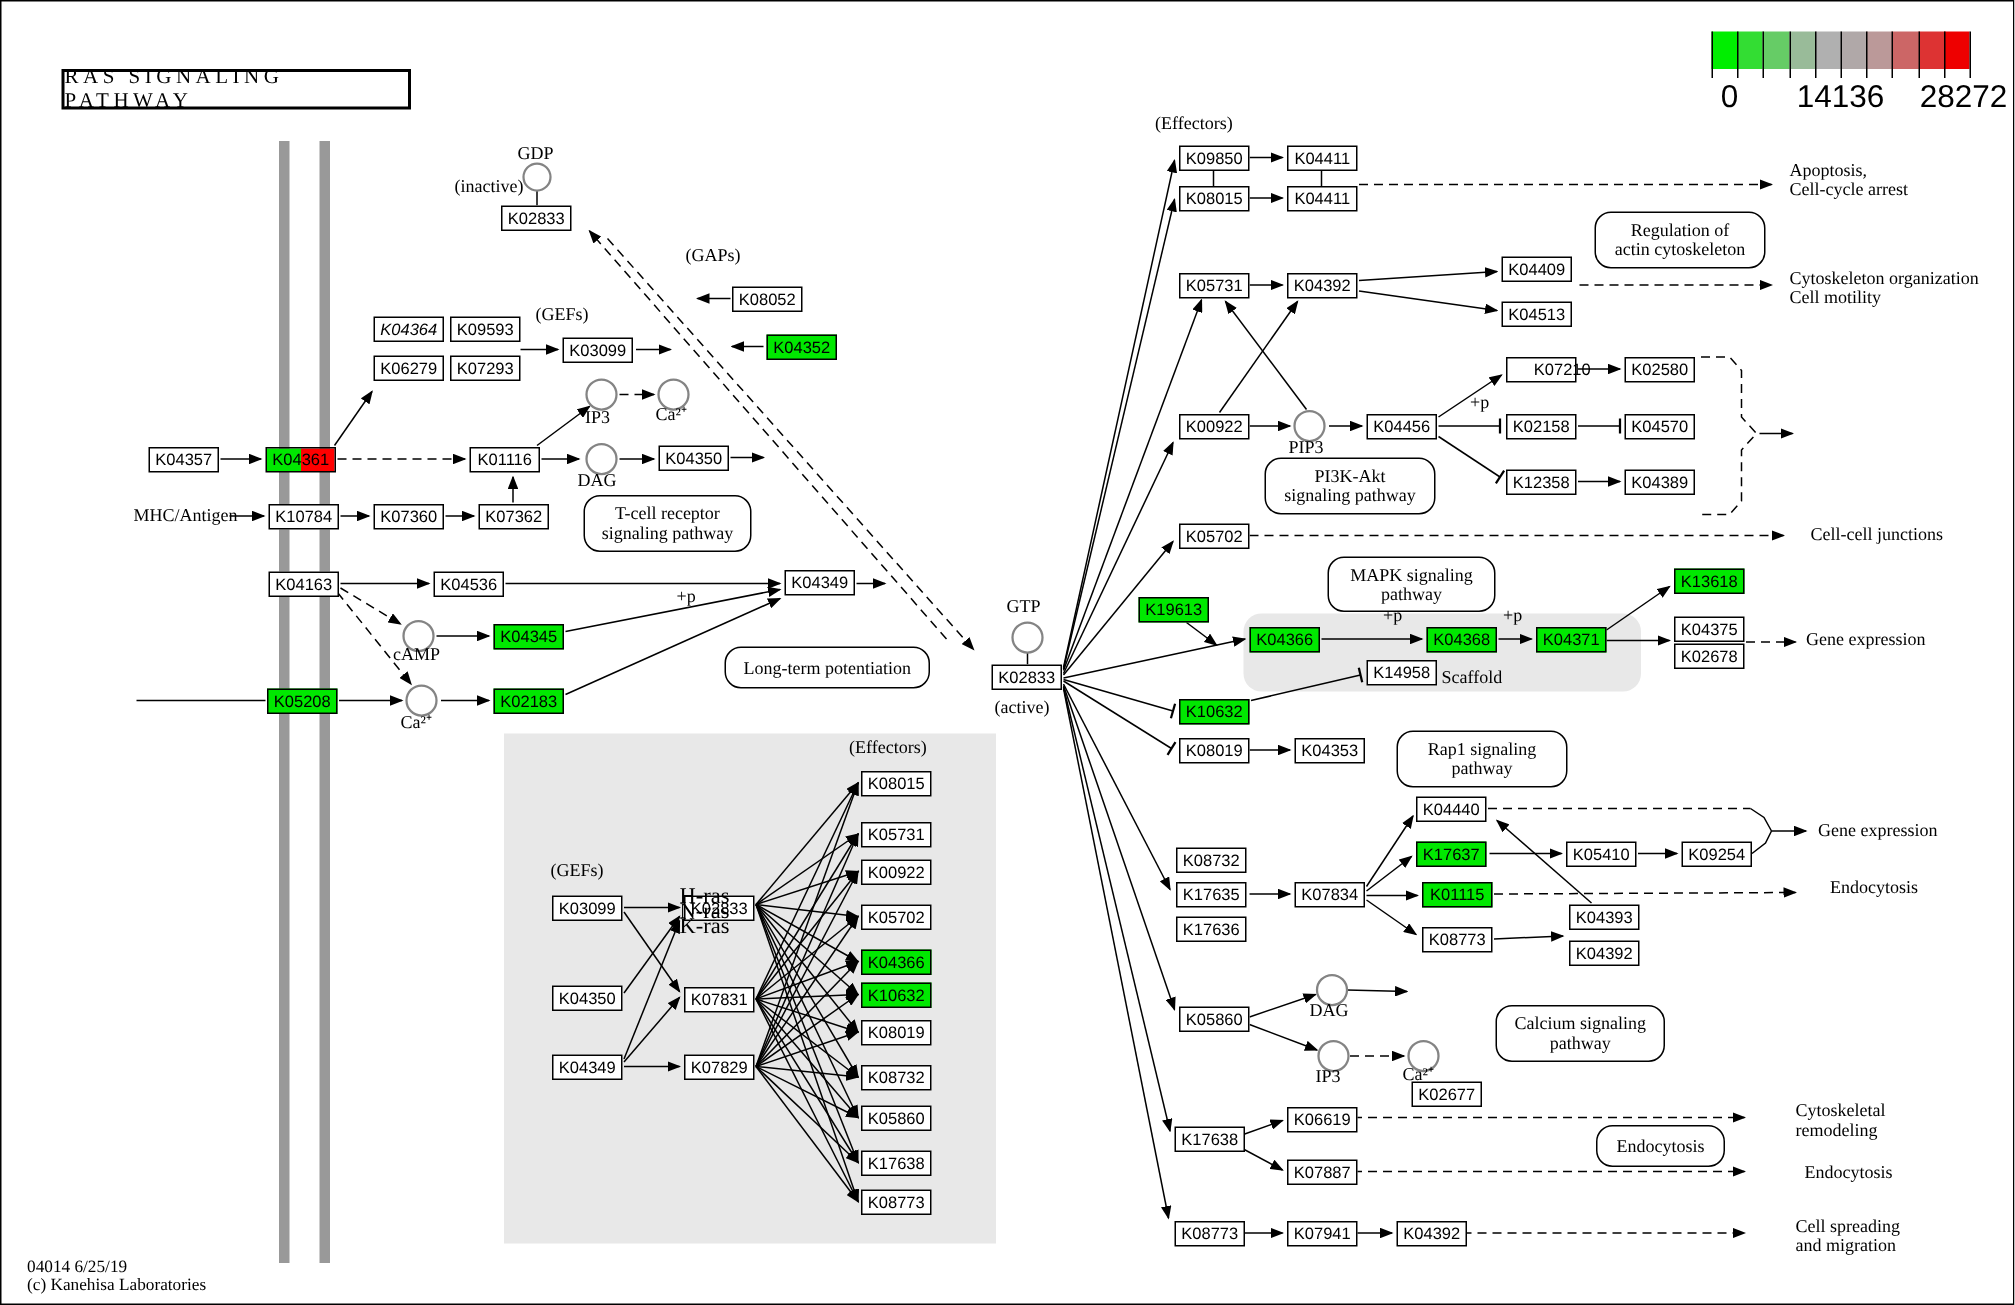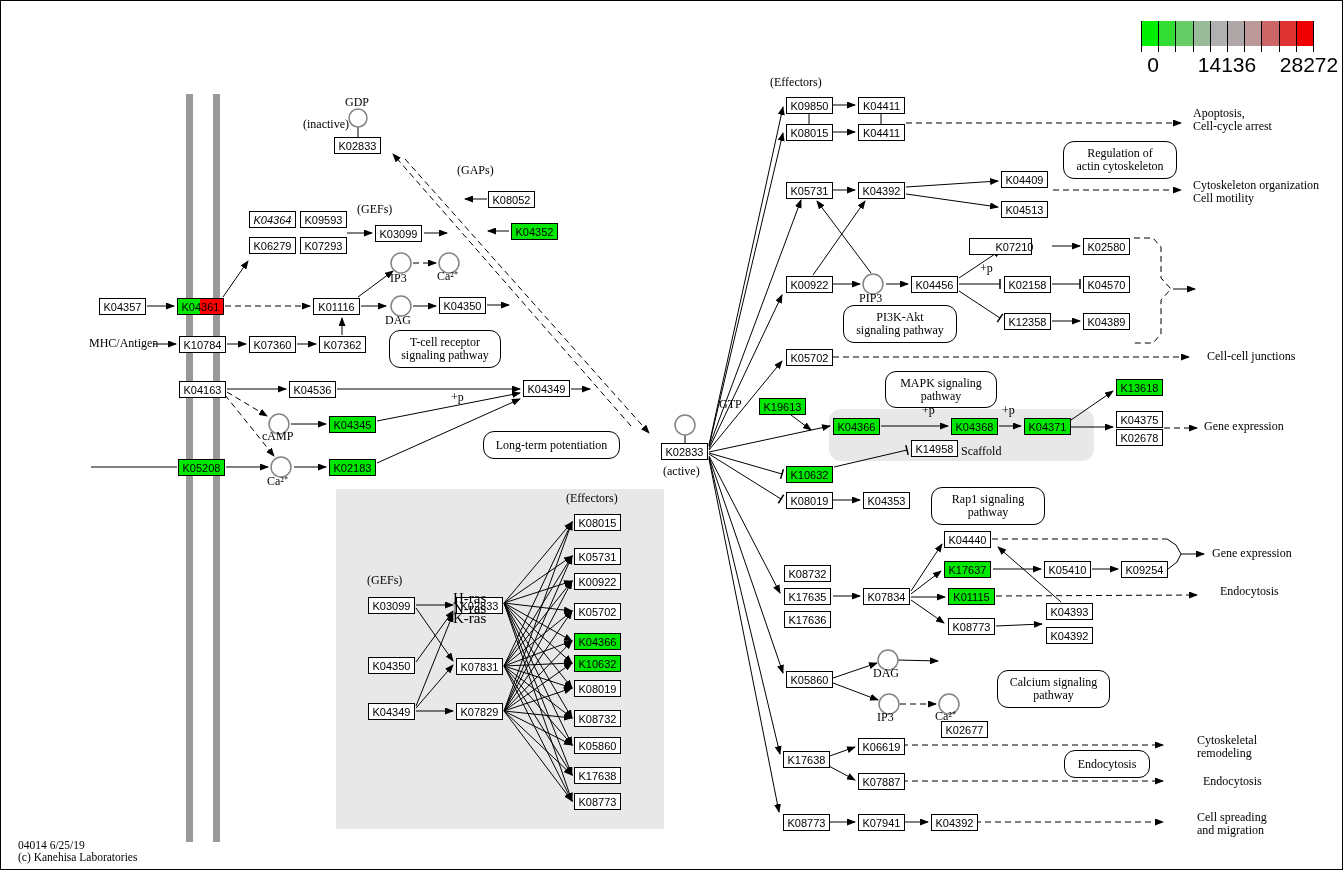--- a/index.html
+++ b/index.html
@@ -180,20 +180,21 @@
       <circle cx="448" cy="262" r="10" fill="#fff" stroke="#848484" stroke-width="1.5"></circle>
       <circle cx="400" cy="305" r="10" fill="#fff" stroke="#848484" stroke-width="1.5"></circle>
       <circle cx="278" cy="423" r="10" fill="#fff" stroke="#848484" stroke-width="1.5"></circle>
       <circle cx="280" cy="466" r="10" fill="#fff" stroke="#848484" stroke-width="1.5"></circle>
       <circle cx="684" cy="424" r="10" fill="#fff" stroke="#848484" stroke-width="1.5"></circle>
       <circle cx="872" cy="283" r="10" fill="#fff" stroke="#848484" stroke-width="1.5"></circle>
       <circle cx="887" cy="659" r="10" fill="#fff" stroke="#848484" stroke-width="1.5"></circle>
       <circle cx="888" cy="703" r="10" fill="#fff" stroke="#848484" stroke-width="1.5"></circle>
       <circle cx="948" cy="703" r="10" fill="#fff" stroke="#848484" stroke-width="1.5"></circle>
     </svg>
+  <div class="titlebox" style="left:40px;top:45px;width:233px;height:27px">RAS SIGNALING PATHWAY</div>
   <div id="legend"></div>
   <div class="foot" style="left:17px;top:838px">04014 6/25/19</div>
   <div class="foot" style="left:17px;top:850px">(c) Kanehisa Laboratories</div>
 <div class="bar" style="left: 185px; top: 93px; width: 7px; height: 748px;"></div>
     <div class="bar" style="left: 212px; top: 93px; width: 7px; height: 748px;"></div>
     <div class="region" style="left: 335px; top: 488px; width: 328px; height: 340px; border-radius: 0px; background: rgb(232, 232, 232);"></div>
     <div class="region" style="left: 828px; top: 408px; width: 265px; height: 52px; border-radius: 12px; background: rgb(232, 232, 232);"></div>
     <div class="ko" style="left: 98px; top: 297px; width: 47px; height: 17px;">K04357</div>
     <div class="ko" style="left: 176px; top: 297px; width: 47px; height: 17px; background: linear-gradient(90deg, rgb(0, 232, 0) 50%, rgb(255, 0, 0) 50%);">K04361</div>
     <div class="ko" style="left: 312px; top: 297px; width: 47px; height: 17px;">K01116</div>
@@ -219,21 +220,21 @@
     <div class="ko" style="left: 785px; top: 96px; width: 47px; height: 17px;">K09850</div>
     <div class="ko" style="left: 857px; top: 96px; width: 47px; height: 17px;">K04411</div>
     <div class="ko" style="left: 785px; top: 123px; width: 47px; height: 17px;">K08015</div>
     <div class="ko" style="left: 857px; top: 123px; width: 47px; height: 17px;">K04411</div>
     <div class="ko" style="left: 785px; top: 181px; width: 47px; height: 17px;">K05731</div>
     <div class="ko" style="left: 857px; top: 181px; width: 47px; height: 17px;">K04392</div>
     <div class="ko" style="left: 1000px; top: 170px; width: 47px; height: 17px;">K04409</div>
     <div class="ko" style="left: 1000px; top: 200px; width: 47px; height: 17px;">K04513</div>
     <div class="ko" style="left: 785px; top: 275px; width: 47px; height: 17px;">K00922</div>
     <div class="ko" style="left: 910px; top: 275px; width: 47px; height: 17px;">K04456</div>
-    <div class="ko" style="left: 968px; top: 237px; width: 63px; height: 17px; padding-left: 28px;">K07210</div>
+    <div class="ko" style="left: 1003px; top: 237px; width: 47px; height: 17px; padding-left: 28px;">K07210</div>
     <div class="ko" style="left: 1082px; top: 237px; width: 47px; height: 17px;">K02580</div>
     <div class="ko" style="left: 1003px; top: 275px; width: 47px; height: 17px;">K02158</div>
     <div class="ko" style="left: 1082px; top: 275px; width: 47px; height: 17px;">K04570</div>
     <div class="ko" style="left: 1003px; top: 312px; width: 47px; height: 17px;">K12358</div>
     <div class="ko" style="left: 1082px; top: 312px; width: 47px; height: 17px;">K04389</div>
     <div class="ko" style="left: 785px; top: 348px; width: 47px; height: 17px;">K05702</div>
     <div class="ko" style="left: 758px; top: 397px; width: 47px; height: 17px; background: rgb(0, 232, 0);">K19613</div>
     <div class="ko" style="left: 832px; top: 417px; width: 47px; height: 17px; background: rgb(0, 232, 0);">K04366</div>
     <div class="ko" style="left: 950px; top: 417px; width: 47px; height: 17px; background: rgb(0, 232, 0);">K04368</div>
     <div class="ko" style="left: 1023px; top: 417px; width: 47px; height: 17px; background: rgb(0, 232, 0);">K04371</div>
@@ -285,21 +286,21 @@
     <div class="lbl" style="left: 302px; top: 117px;">(inactive)</div>
     <div class="lbl" style="left: 456px; top: 163px;">(GAPs)</div>
     <div class="lbl" style="left: 356px; top: 202px;">(GEFs)</div>
     <div class="lbl" style="left: 389px; top: 271px;">IP3</div>
     <div class="lbl" style="left: 436px; top: 269px;">Ca²⁺</div>
     <div class="lbl" style="left: 384px; top: 313px;">DAG</div>
     <div class="lbl" style="left: 88px; top: 336px;">MHC/Antigen</div>
     <div class="lbl" style="left: 450px; top: 390px;">+p</div>
     <div class="lbl" style="left: 261px; top: 429px;">cAMP</div>
     <div class="lbl" style="left: 266px; top: 474px;">Ca²⁺</div>
-    <div class="lbl" style="left: 670px; top: 397px; margin-left: 48px;">GTP</div>
+    <div class="lbl" style="left: 670px; top: 397px;">GTP</div>
     <div class="lbl" style="left: 662px; top: 464px;">(active)</div>
     <div class="lbl" style="left: 769px; top: 75px;">(Effectors)</div>
     <div class="lbl" style="left: 1192px; top: 106px;">Apoptosis,
 Cell-cycle arrest</div>
     <div class="lbl" style="left: 1192px; top: 178px;">Cytoskeleton organization
 Cell motility</div>
     <div class="lbl" style="left: 1206px; top: 349px;">Cell-cell junctions</div>
     <div class="lbl" style="left: 979px; top: 261px;">+p</div>
     <div class="lbl" style="left: 858px; top: 291px;">PIP3</div>
     <div class="lbl" style="left: 921px; top: 403px;">+p</div>

